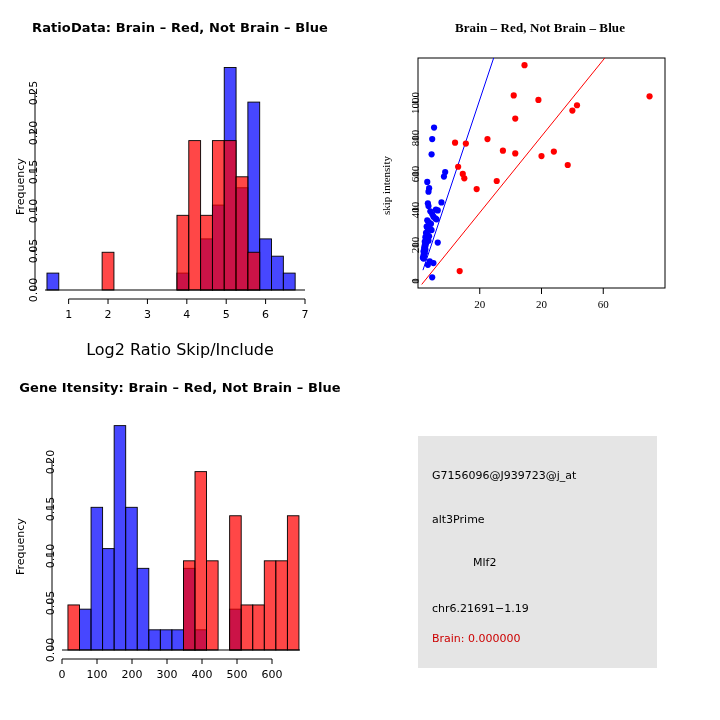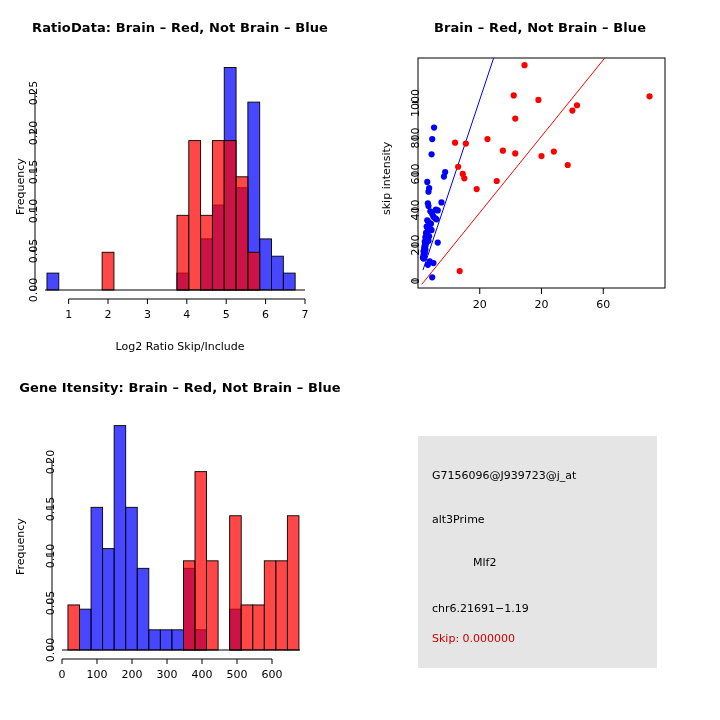--- a/index.html
+++ b/index.html
@@ -2,21 +2,21 @@
 <html><head>
 <meta charset="utf-8">
 <style>
   html,body{margin:0;padding:0;background:#ffffff;}
   body{width:720px;height:720px;overflow:hidden;
        font-family:"DejaVu Sans","Liberation Sans",sans-serif;color:#000;}
   #root{position:relative;width:720px;height:720px;}
   .panel{position:absolute;}
   .ttl{position:absolute;text-align:center;font-weight:bold;font-size:13px;
        letter-spacing:.1px;white-space:nowrap;}
-  .axlab{position:absolute;font-size:11px;white-space:nowrap;text-align:center;}
+  .axlab{position:absolute;font-size:16px;white-space:nowrap;text-align:center;}
   .tick-lab{position:absolute;font-size:11px;white-space:nowrap;}
   .vert{position:absolute;font-size:11px;white-space:nowrap;
         transform-origin:0 0;transform:rotate(-90deg);}
   svg{display:block;overflow:visible;}
   .infobox{position:absolute;}
   .infoline{position:absolute;font-size:11px;white-space:nowrap;}
 </style>
 </head>
 <body>
 
@@ -81,21 +81,21 @@
     <div id="p1-ylabs">
         <div class="tick-lab" style="left: 27px; top: 290px; transform-origin: 0px 0px; transform: rotate(-90deg) translateX(-50%);">0.00</div>
         <div class="tick-lab" style="left: 27px; top: 250.69px; transform-origin: 0px 0px; transform: rotate(-90deg) translateX(-50%);">0.05</div>
         <div class="tick-lab" style="left: 27px; top: 211.379px; transform-origin: 0px 0px; transform: rotate(-90deg) translateX(-50%);">0.10</div>
         <div class="tick-lab" style="left: 27px; top: 172.069px; transform-origin: 0px 0px; transform: rotate(-90deg) translateX(-50%);">0.15</div>
         <div class="tick-lab" style="left: 27px; top: 132.759px; transform-origin: 0px 0px; transform: rotate(-90deg) translateX(-50%);">0.20</div>
         <div class="tick-lab" style="left: 27px; top: 93.4483px; transform-origin: 0px 0px; transform: rotate(-90deg) translateX(-50%);">0.25</div>
       </div>
   </div>
 
-  <div class="panel" style="left:360px;top:0;width:360px;height:360px;">
+  <div class="panel" style="left:360px;top:0;width:360px;height:360px;font-family:Liberation Serif, serif;">
 
     <div class="ttl" style="left:0;top:20px;width:360px;">Brain – Red, Not Brain – Blue</div>
 
     <div class="vert" style="left:20px;top:215px;">skip intensity</div>
 
 
     <svg id="svg2" width="360" height="330" style="position:absolute;left:0;top:0;">
         <rect x="58" y="58" width="247" height="230" fill="none" stroke="#000" stroke-width="1"></rect>
         <defs>
           <clipPath id="clipP2">
@@ -275,16 +275,16 @@
         <div class="tick-lab" style="left: 44px; top: 149.184px; transform-origin: 0px 0px; transform: rotate(-90deg) translateX(-50%);">0.15</div>
         <div class="tick-lab" style="left: 44px; top: 102.245px; transform-origin: 0px 0px; transform: rotate(-90deg) translateX(-50%);">0.20</div>
       </div>
   </div>
 
   <div class="infobox" id="infobox" style="left: 418px; top: 436px; width: 239px; height: 232px; background: #e5e5e5;">
     <div class="infoline" style="left:14px;top:33px;">G7156096@J939723@j_at</div>
     <div class="infoline" style="left:14px;top:77px;">alt3Prime</div>
     <div class="infoline" style="left:14px;top:120px;margin-left:41px;">Mlf2</div>
     <div class="infoline" style="left:14px;top:166px;">chr6.21691−1.19</div>
-    <div class="infoline" id="pval" style="left: 14px; top: 196px; color: rgb(204, 0, 0);">Skip: 0.000000</div>
+    <div class="infoline" id="pval" style="left: 14px; top: 196px; color: rgb(204, 0, 0);">Brain: 0.000000</div>
   </div>
 
 </div>
 
 </body></html>

